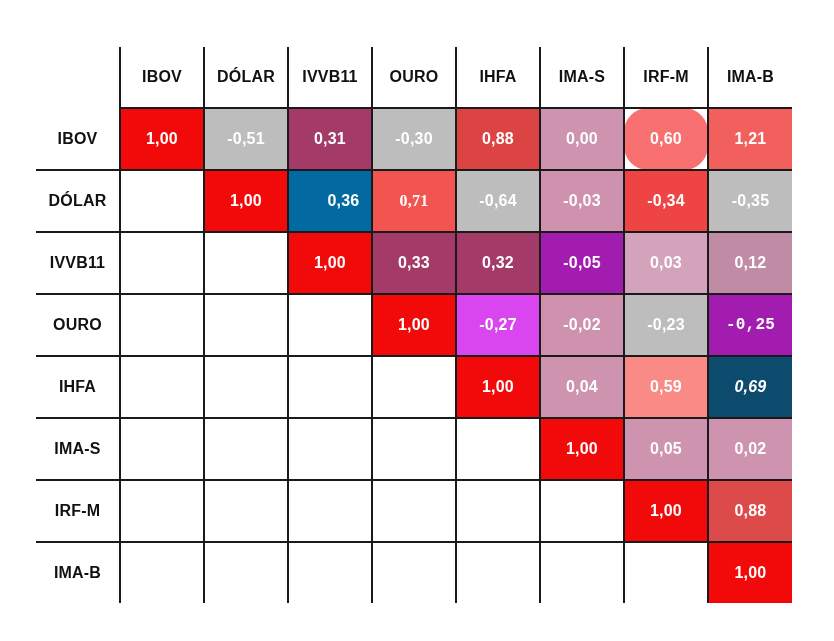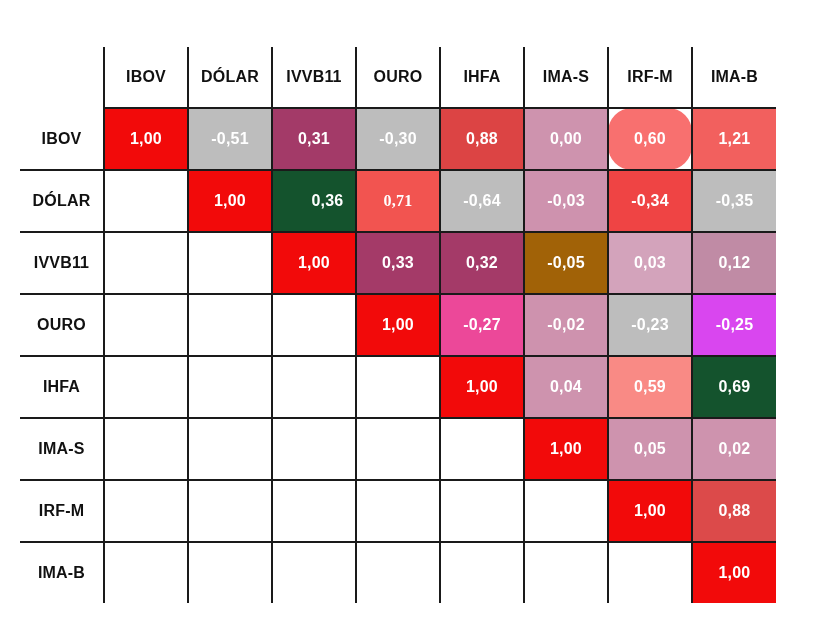--- a/index.html
+++ b/index.html
@@ -15,21 +15,21 @@
   }
   #matrix-wrap {
     position: absolute;
     left: 0;
     top: 0;
     width: 834px;
     height: 641px;
   }
   table.corr {
     position: absolute;
-    left: 20px;
+    left: 36px;
     top: 47px;
     border-collapse: collapse;
     table-layout: fixed;
   }
   table.corr col.labelcol { width: 84px; }
   table.corr col.datacol  { width: 84px; }
 
   table.corr th, table.corr td {
     height: 60px;
     padding: 0;
@@ -114,59 +114,59 @@
           <td class="cell" style="background: rgb(189, 189, 189);">-0,30</td>
           <td class="cell" style="background: rgb(220, 68, 68);">0,88</td>
           <td class="cell" style="background: rgb(206, 147, 174);">0,00</td>
           <td class="cell" style="background: rgb(248, 112, 111); border-radius: 24px;">0,60</td>
           <td class="cell" style="background: rgb(242, 96, 94);">1,21</td>
         </tr>
         <tr>
           <th class="rowhead">DÓLAR</th>
           <td class="cell empty" style="background: rgb(255, 255, 255);"></td>
           <td class="cell" style="background: rgb(242, 10, 10);">1,00</td>
-          <td class="cell" style="background: #14532d; padding-left: 27px;">0,36</td>
+          <td class="cell" style="background: #0369a1; padding-left: 27px;">0,36</td>
           <td class="cell" style="background: rgb(242, 84, 80); font-family: Liberation Serif, serif;">0,71</td>
           <td class="cell" style="background: rgb(189, 189, 189);">-0,64</td>
           <td class="cell" style="background: rgb(206, 146, 174);">-0,03</td>
           <td class="cell" style="background: #ef4444;">-0,34</td>
           <td class="cell" style="background: rgb(189, 189, 189);">-0,35</td>
         </tr>
         <tr>
           <th class="rowhead">IVVB11</th>
           <td class="cell empty" style="background: rgb(255, 255, 255);"></td>
           <td class="cell empty" style="background: rgb(255, 255, 255);"></td>
           <td class="cell" style="background: rgb(242, 10, 10);">1,00</td>
           <td class="cell" style="background: rgb(164, 58, 104);">0,33</td>
           <td class="cell" style="background: rgb(164, 58, 104);">0,32</td>
-          <td class="cell" style="background: #a16207;">-0,05</td>
+          <td class="cell" style="background: #a21caf;">-0,05</td>
           <td class="cell" style="background: rgb(211, 163, 187);">0,03</td>
           <td class="cell" style="background: rgb(192, 139, 165);">0,12</td>
         </tr>
         <tr>
           <th class="rowhead">OURO</th>
           <td class="cell empty" style="background: rgb(255, 255, 255);"></td>
           <td class="cell empty" style="background: rgb(255, 255, 255);"></td>
           <td class="cell empty" style="background: rgb(255, 255, 255);"></td>
           <td class="cell" style="background: rgb(242, 10, 10);">1,00</td>
-          <td class="cell" style="background: #ec4899;">-0,27</td>
+          <td class="cell" style="background: #d946ef;">-0,27</td>
           <td class="cell" style="background: rgb(206, 146, 174);">-0,02</td>
           <td class="cell" style="background: rgb(189, 189, 189);">-0,23</td>
-          <td class="cell" style="background: #d946ef;">-0,25</td>
+          <td class="cell" style="background: #a21caf; font-family: Liberation Mono, monospace;">-0,25</td>
         </tr>
         <tr>
           <th class="rowhead">IHFA</th>
           <td class="cell empty" style="background: rgb(255, 255, 255);"></td>
           <td class="cell empty" style="background: rgb(255, 255, 255);"></td>
           <td class="cell empty" style="background: rgb(255, 255, 255);"></td>
           <td class="cell empty" style="background: rgb(255, 255, 255);"></td>
           <td class="cell" style="background: rgb(242, 10, 10);">1,00</td>
           <td class="cell" style="background: rgb(206, 147, 174);">0,04</td>
           <td class="cell" style="background: rgb(249, 138, 133);">0,59</td>
-          <td class="cell" style="background: #14532d;">0,69</td>
+          <td class="cell" style="background: #0c4a6e; font-style: italic;">0,69</td>
         </tr>
         <tr>
           <th class="rowhead">IMA-S</th>
           <td class="cell empty" style="background: rgb(255, 255, 255);"></td>
           <td class="cell empty" style="background: rgb(255, 255, 255);"></td>
           <td class="cell empty" style="background: rgb(255, 255, 255);"></td>
           <td class="cell empty" style="background: rgb(255, 255, 255);"></td>
           <td class="cell empty" style="background: rgb(255, 255, 255);"></td>
           <td class="cell" style="background: rgb(242, 10, 10);">1,00</td>
           <td class="cell" style="background: rgb(206, 147, 174);">0,05</td>

